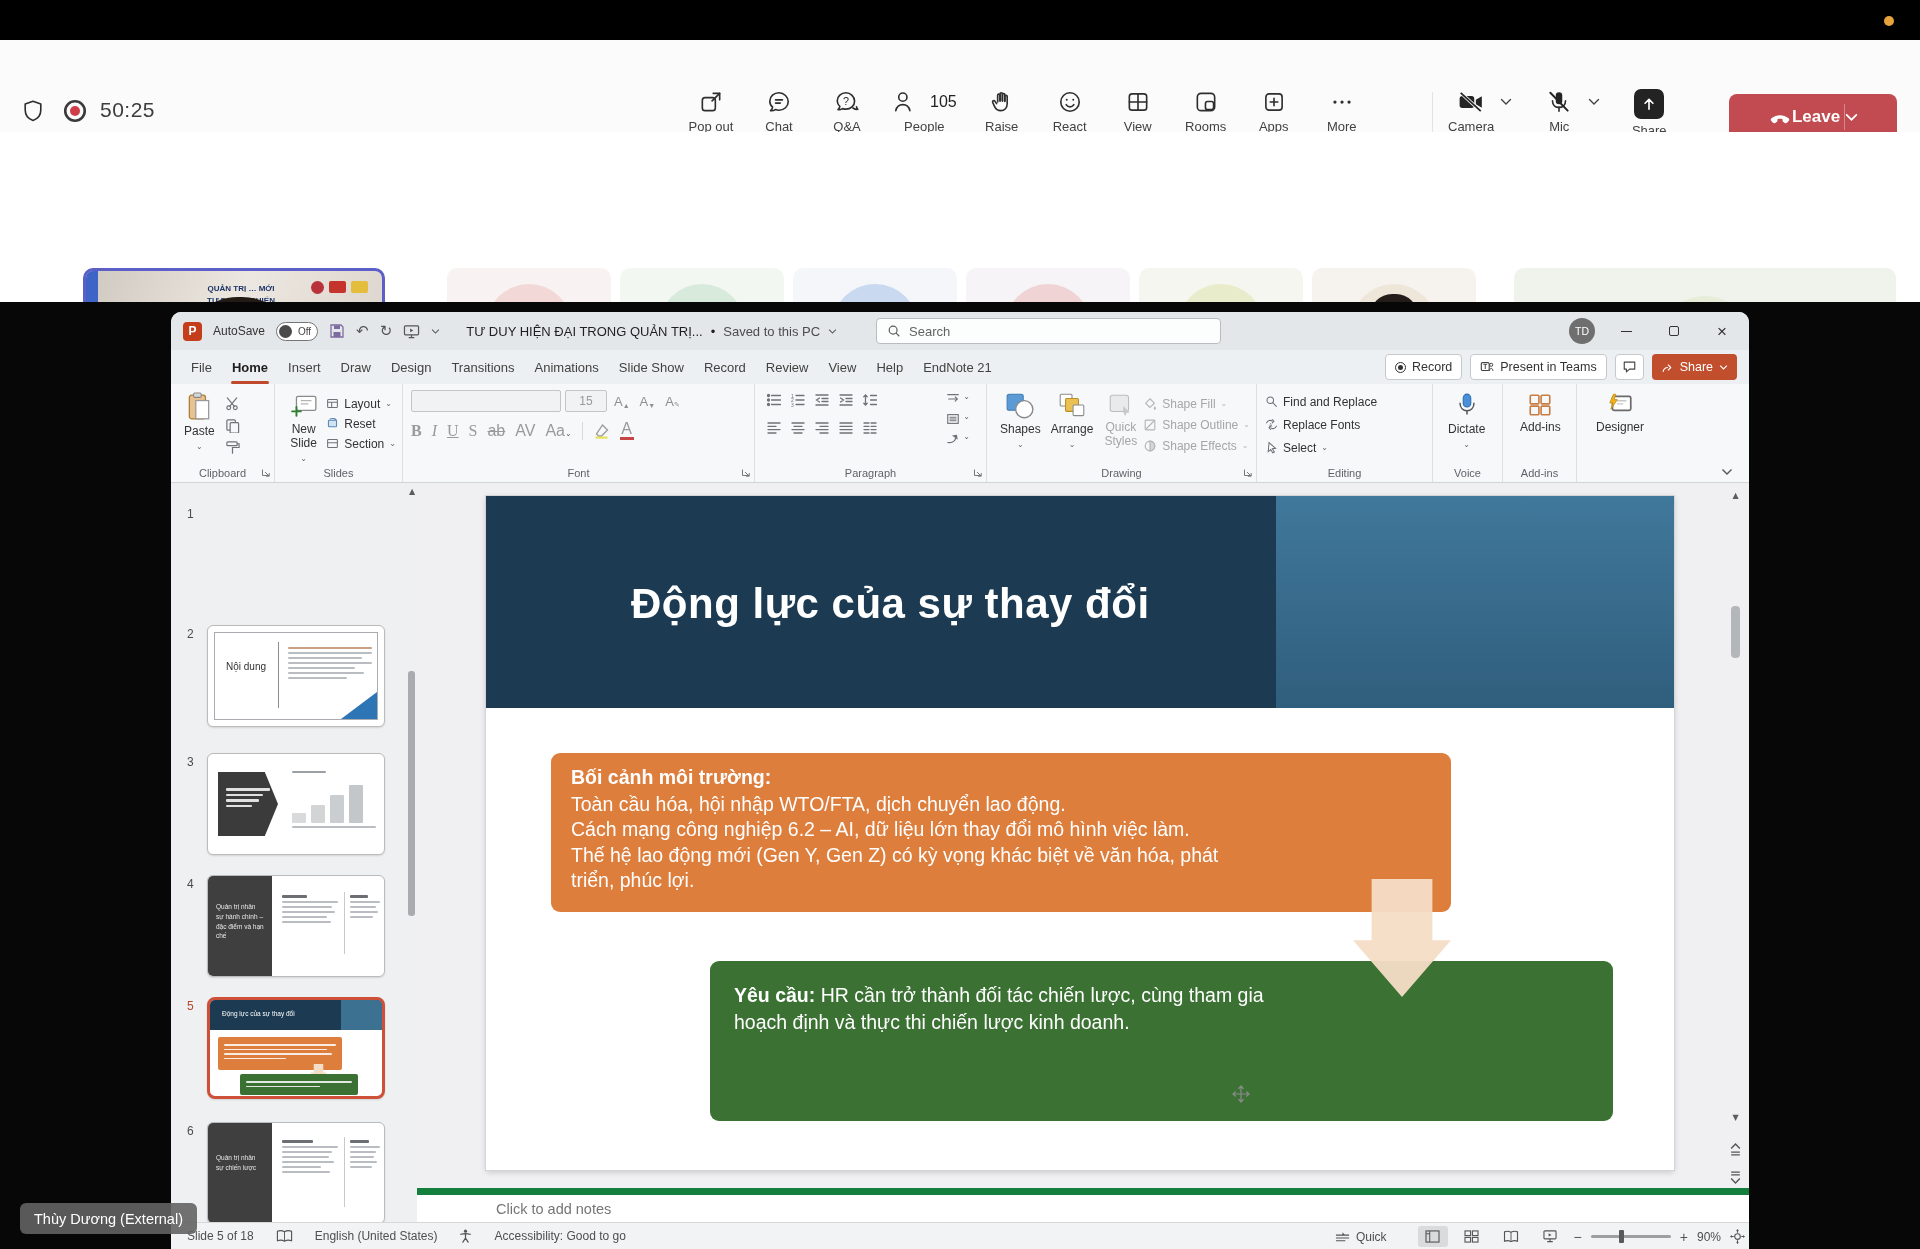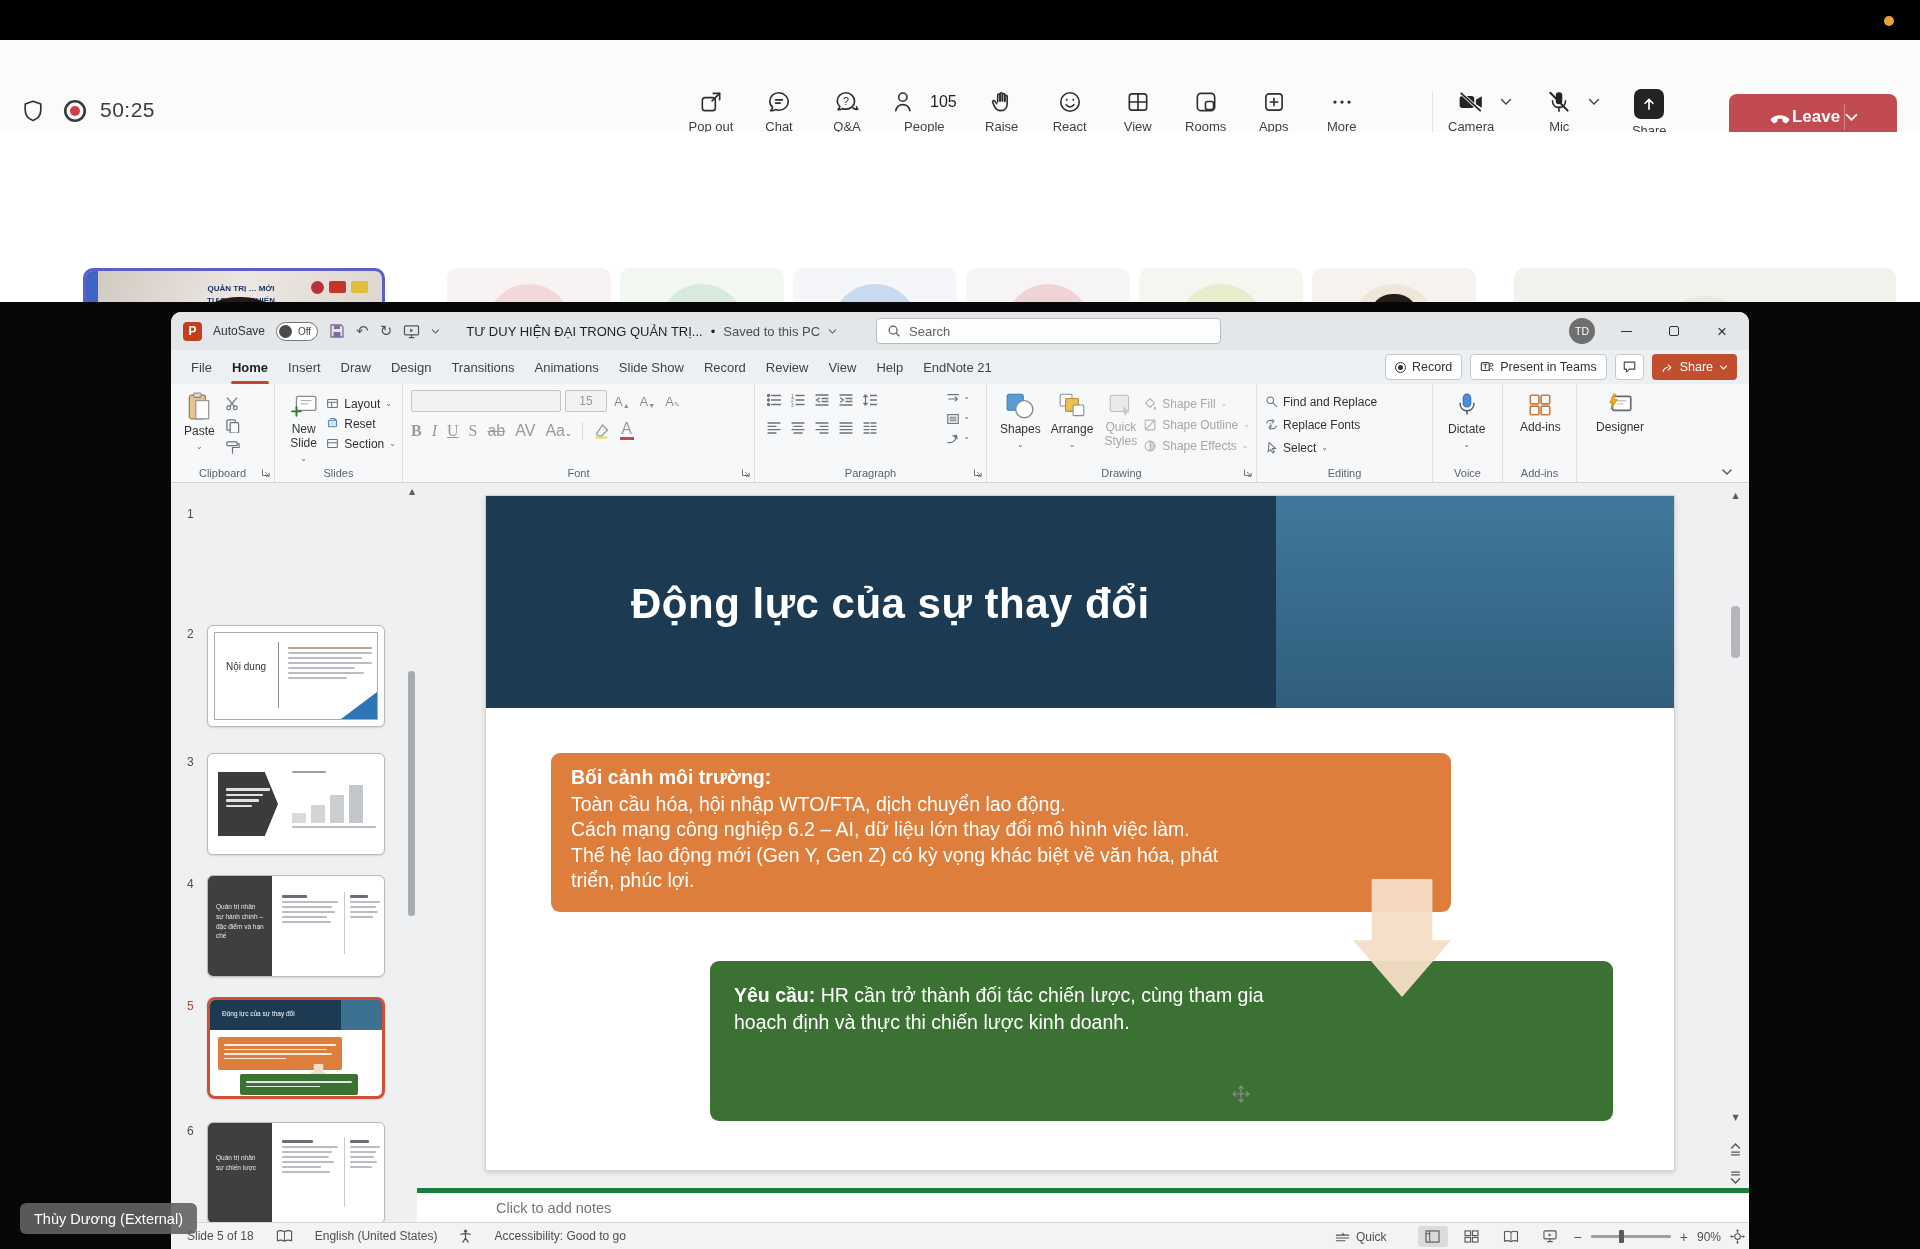--- a/index.html
+++ b/index.html
@@ -116,21 +116,21 @@
 #obox{position:absolute;left:65px;top:257px;width:900px;height:159px;background:#de7e3d;border-radius:9px;color:#fff;padding:13px 20px;z-index:2}
 #obox .h{font-size:19.5px;font-weight:bold;margin-bottom:3px}
 #obox .l{font-size:19.5px;line-height:1.3;width:690px}
 #garrow{position:absolute;left:867px;top:383px;width:98px;height:118px;background:#f4ddc6;opacity:.95;z-index:4;clip-path:polygon(19% 0,81% 0,81% 52%,100% 52%,50% 100%,0 52%,19% 52%)}
 #gbox{position:absolute;left:224px;top:465px;width:903px;height:160px;background:#3b7233;border-radius:9px;color:#fff;padding:21px 24px;z-index:3}
 #gbox .t{font-size:19.5px;line-height:1.38;width:560px}
 #mcursor{position:absolute;left:745px;top:588px;z-index:5}
 .sscroll{position:absolute;left:1558px;top:176px;width:13px;height:710px}
 .sarrow{width:13px;height:14px;display:flex;align-items:center;justify-content:center;color:#5c5c5c;font-size:8px;font-family:"DejaVu Sans",sans-serif}
 .sthumb{position:absolute;left:2px;top:118px;width:9px;height:52px;background:#b4b7ba;border-radius:4px}
-#notesbar{left:246px;top:876px;width:1480px;height:34px;background:#fff;border-top:5px solid #15803d;display:flex;align-items:center}
+#notesbar{left:246px;top:876px;width:1480px;height:34px;background:#fff;border-top:7px solid #15803d;display:flex;align-items:center}
 #notesbar span{margin-left:79px;font-size:14.5px;color:#757575}
 
 #pt-status{left:0;top:910px;width:1584px;height:27px;background:#f2f3f4;border-top:1px solid #d6d7d8;display:flex;align-items:center;font-size:12px;color:#4f4f4f}
 .stit{display:flex;align-items:center;gap:6px;margin-right:22px;white-space:nowrap;cursor:pointer}
 #st-right{position:absolute;right:10px;top:0;height:27px;display:flex;align-items:center;gap:9px}
 .vbtn{width:30px;height:21px;border-radius:3px;display:flex;align-items:center;justify-content:center;cursor:pointer}
 .vbtn.on{background:#d9dbdd}
 .ztrack{width:80px;height:3px;background:#9d9fa1;border-radius:2px;position:relative}
 .zthumb{position:absolute;left:28px;top:-5px;width:5px;height:13px;background:#5a5a5a;border-radius:1px}
 .zpm{font-size:14px;color:#555;cursor:pointer}

